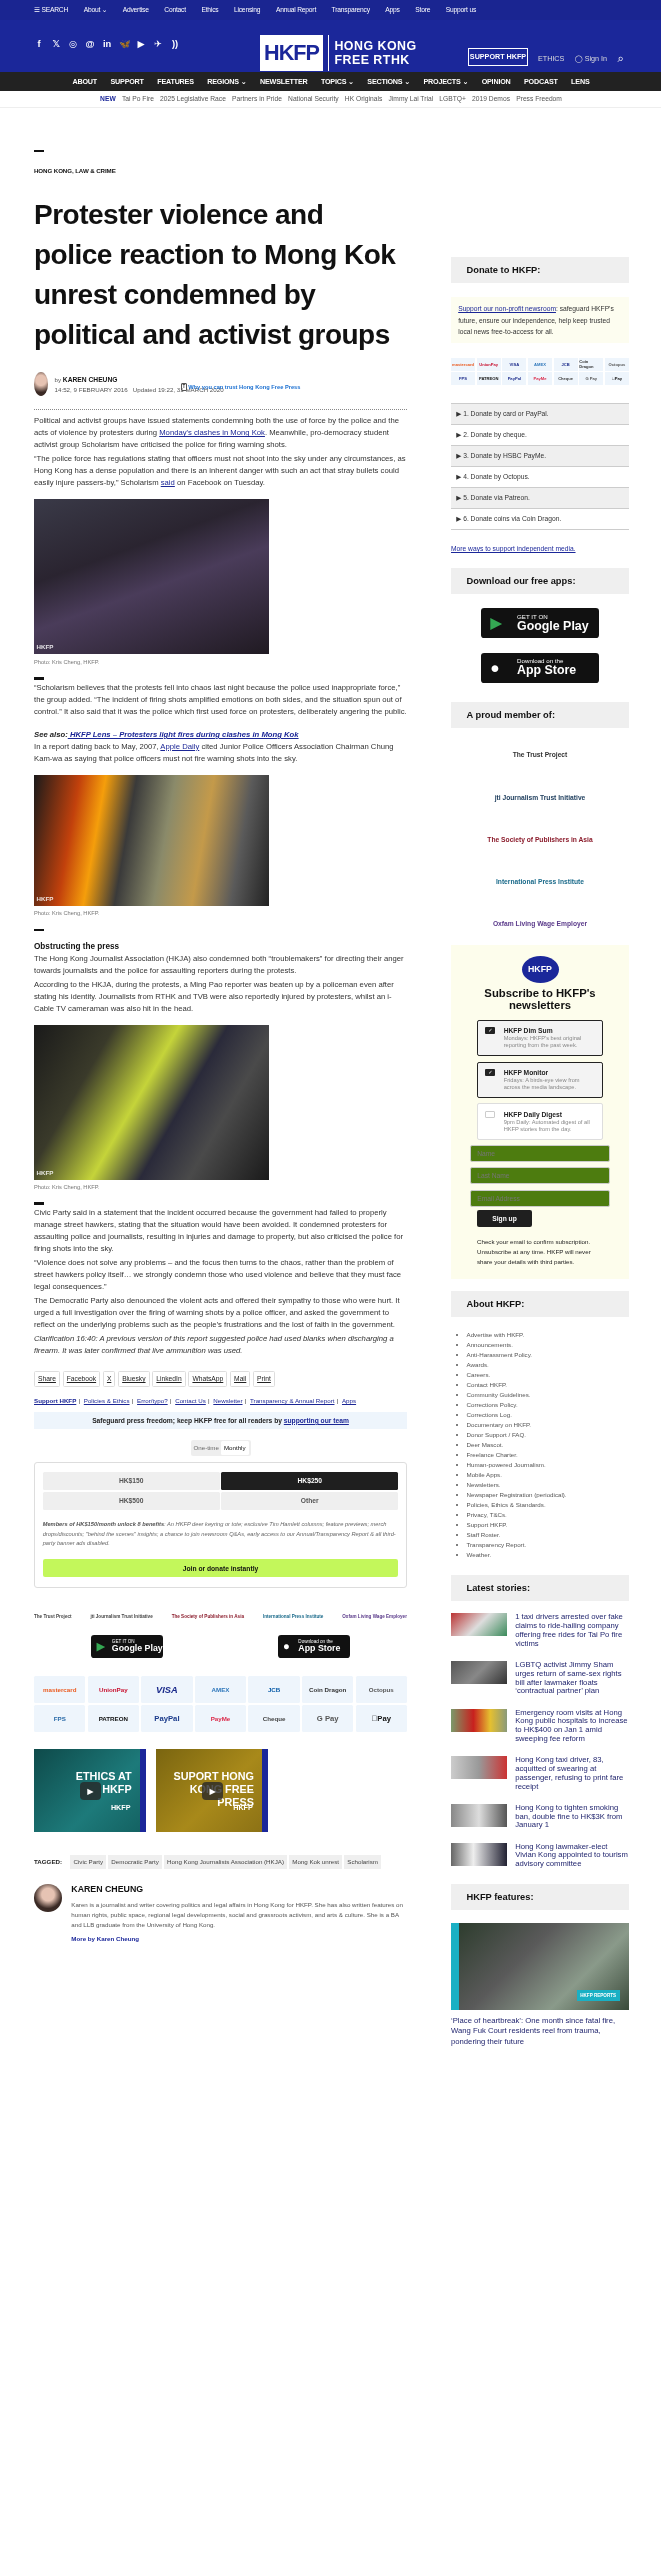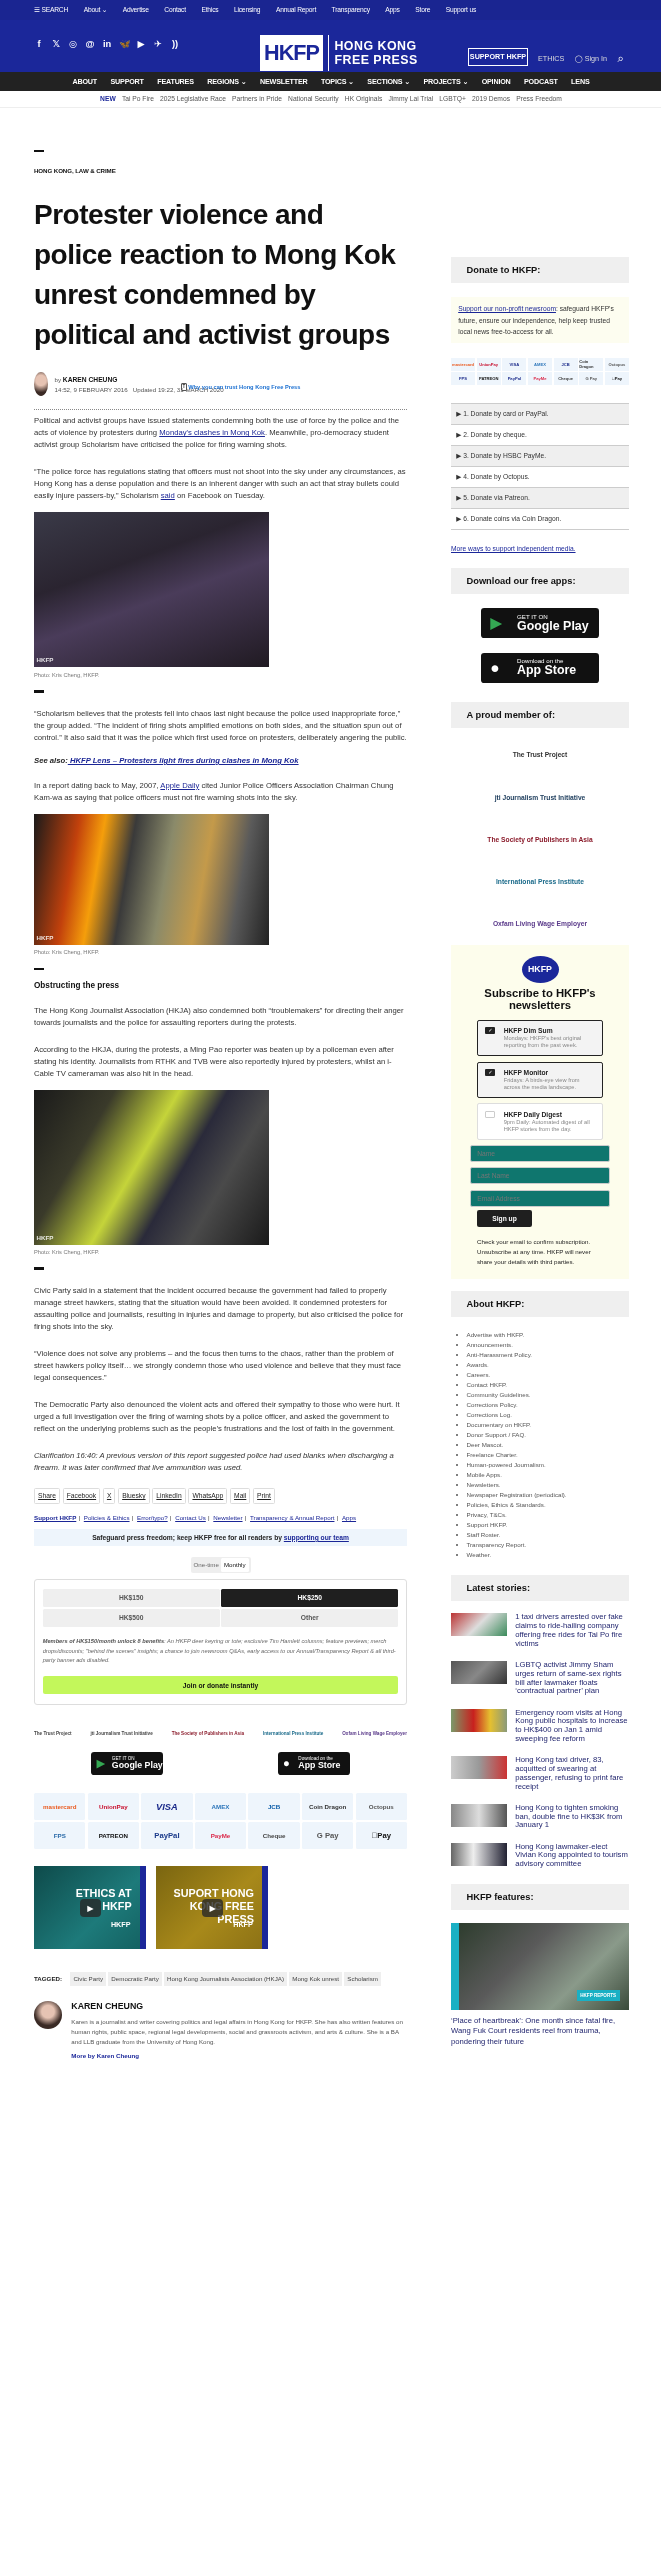--- a/index.html
+++ b/index.html
@@ -25,21 +25,21 @@
 .dash{width:10.3px;height:2.6px;background:#111;margin-bottom:14.4px}
 .cat{font-size:6.2px;font-weight:bold;color:#111;letter-spacing:-0.1px}
 h1{font-size:28px;line-height:40px;font-weight:bold;color:#111;letter-spacing:-0.5px;margin-top:21.6px}
 .byline{display:flex;align-items:center;margin-top:16.5px;position:relative;height:25px}
 .avatar{width:14.4px;height:24px;border-radius:50%;background:radial-gradient(circle at 50% 35%,#e6c3b3 30%,#3a2a25 70%)}
 .byline .meta{margin-left:6.2px;font-size:6.2px;color:#555}
 .byline .name{color:#111;font-weight:bold;font-size:6.7px}
 .trust{position:absolute;left:147px;top:11.3px;font-size:5.7px;color:#1a6fd1;font-weight:bold;display:flex;align-items:center;gap:1.5px}
 .trust .t{width:5.7px;height:7.7px;border:0.8px solid #555;border-radius:1px;font-size:4.6px;color:#333;display:inline-flex;align-items:center;justify-content:center}
 .dots{border-top:0.5px dotted #888;margin-top:12.4px}
-.p{font-size:7.7px;line-height:12px;color:#333;margin-top:15px}
+.p{font-size:7.7px;line-height:12px;color:#333;margin-top:2px}
 .photo{width:235px;margin-top:10.3px;position:relative}
 .photo .img{width:235px;height:155px}
 .wm{position:absolute;left:2.6px;bottom:4.1px;color:#fff;font-size:6.2px;font-weight:bold;opacity:.85}
 .caption{font-size:5.7px;color:#777;margin-top:4.1px}
 .seealso{font-size:7.7px;font-weight:bold;font-style:italic;margin-top:12.4px}
 h3{font-size:8.2px;font-weight:bold;color:#111;margin-top:10.3px}
 .share{display:flex;gap:2.6px;margin-top:14.4px}
 .share span{border:0.5px solid #ddd;border-radius:1.5px;padding:3.1px 3.1px;font-size:6.7px;text-decoration:underline;color:#222}
 .footlinks{font-size:6.2px;margin-top:10.3px;color:#333}
 .footlinks a{margin:0 2.1px}
@@ -93,21 +93,21 @@
 .memlist div{font-size:6.7px;font-weight:bold;display:flex;align-items:center;gap:4.1px;color:#333;height:20.6px}
 .nl{background:#fdfdec;margin-top:11.3px;padding:10.3px 0 12.4px;text-align:center}
 .nl .logo2{width:37px;height:27px;border-radius:50%;background:#1b279a;color:#fff;font-weight:bold;font-size:8.8px;margin:0 auto;display:flex;align-items:center;justify-content:center}
 .nl h4{font-size:11.3px;font-weight:bold;line-height:12.4px;margin-top:4.1px;color:#111}
 .nl .opt{width:126px;margin:8.2px auto 0;border:0.5px solid #222;border-radius:2.1px;background:#f3f3f3;padding:6.2px 7.2px;text-align:left;display:flex;gap:8.2px;margin-bottom:-3.1px}
 .nl .opt.off{border-color:#ddd;background:#fff}
 .nl .chk{width:10.3px;height:7.2px;background:#222;color:#fff;font-size:5.2px;display:flex;align-items:center;justify-content:center;flex:none;border-radius:1px}
 .nl .opt.off .chk{background:#fff;border:0.5px solid #ccc}
 .nl .ot{font-size:6.7px;font-weight:bold;color:#222}
 .nl .od{font-size:5.7px;color:#888;line-height:7.2px;margin-top:1px}
-.nl input{display:block;width:140px;height:17px;margin:5.2px auto 0;border:0.5px solid #ccc;border-radius:2.1px;padding-left:6.2px;font-size:6.7px;background:#0f766e}
+.nl input{display:block;width:140px;height:17px;margin:5.2px auto 0;border:0.5px solid #ccc;border-radius:2.1px;padding-left:6.2px;font-size:6.7px;background:#4d7c0f}
 .nl .signup{width:55px;height:17px;background:#1f1f1f;color:#fff;border-radius:2.1px;font-weight:bold;font-size:6.7px;display:flex;align-items:center;justify-content:center;margin:3.1px 0 0 26px}
 .nl .note{font-size:6.2px;line-height:9.8px;color:#222;text-align:left;padding:0 26px;margin-top:10.3px}
 .about-list{margin-top:12.4px;padding-left:15.5px;font-size:6.2px;line-height:10px;color:#555}
 .story{display:flex;gap:8.2px;margin-top:12.4px}
 .story .th{width:56px;height:23px;flex:none;background:linear-gradient(135deg,#777,#bbb)}
 .story .tx{font-size:7.7px;line-height:8.8px;color:#1b1f6a;font-weight:500}
 .feat{margin-top:12.4px}
 .feat .img{width:178px;height:75px;position:relative}
 .feat .strip{position:absolute;left:0;top:0;width:8.2px;height:100%;background:#1ab0c4}
 .feat .lbl{position:absolute;right:9.3px;bottom:9.3px;background:#1ab0c4;color:#fff;font-weight:bold;font-size:4.6px;padding:2.6px 3.6px}
@@ -140,21 +140,21 @@
     <span>🦋</span>
     <span>▶</span>
     <span>✈</span>
     <span>))</span>
   </div>
   <div class="logo">
     <div class="box">HKFP</div>
     <div class="bar"></div>
     <div class="txt">
       <div>HONG KONG</div>
-      <div>FREE PRESS</div>
+      <div>FREE RTHK</div>
     </div>
   </div>
   <div class="sup-btn">SUPPORT HKFP</div>
   <div class="head-links">
     <span>ETHICS</span>
     <span>◯ Sign In</span>
     <span style="font-size:11.3px;color:#fff">⌕</span>
   </div>
 </div>
 

